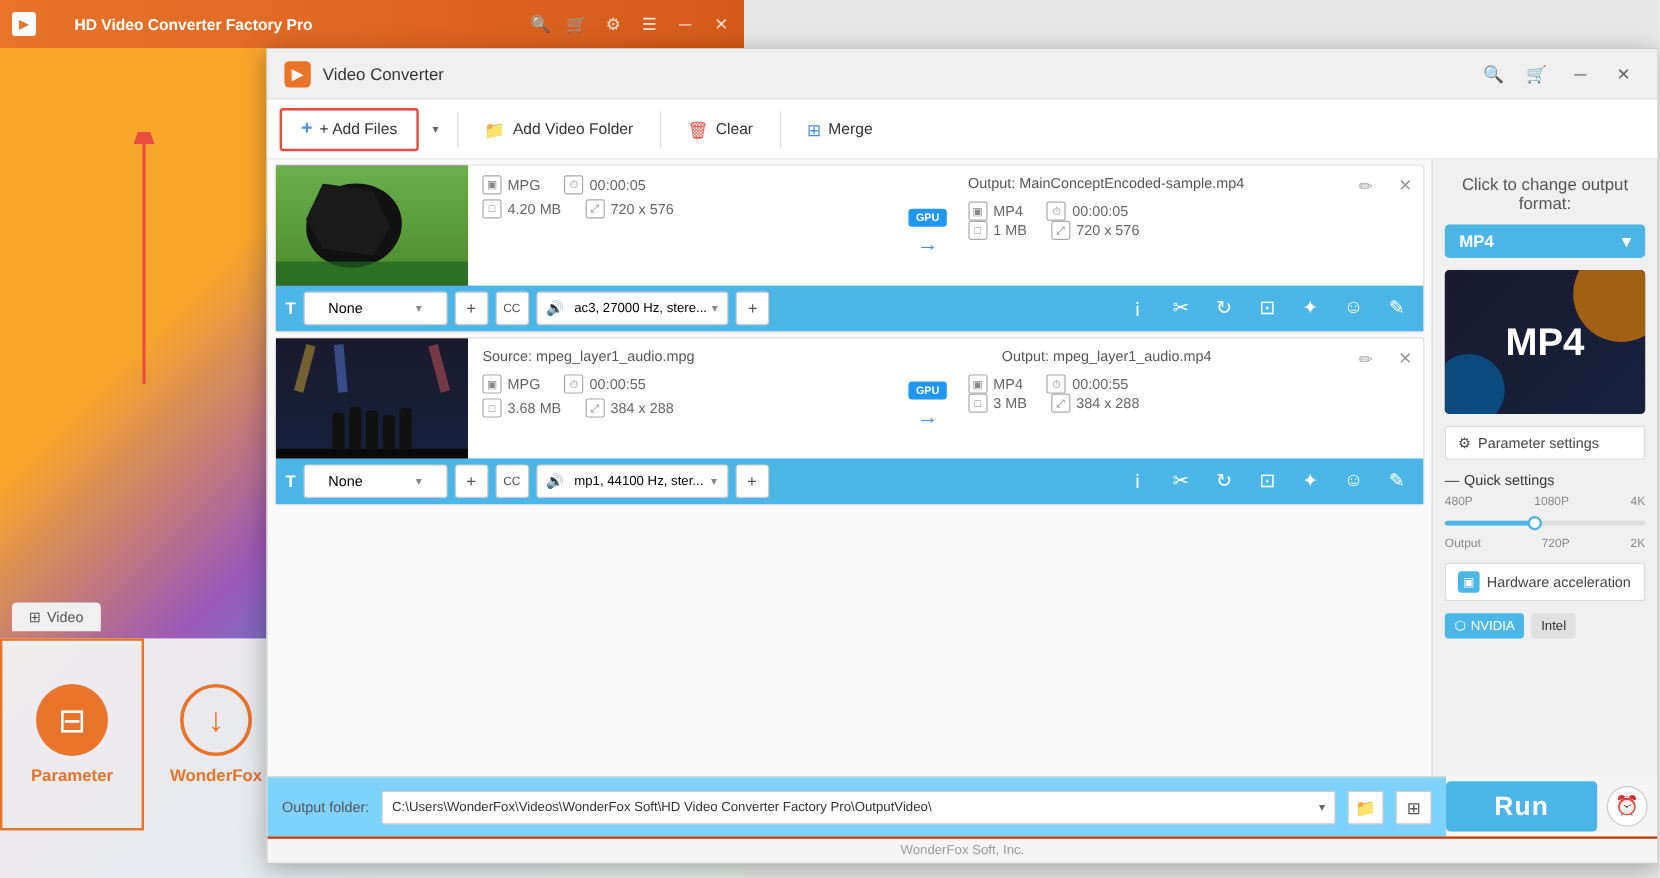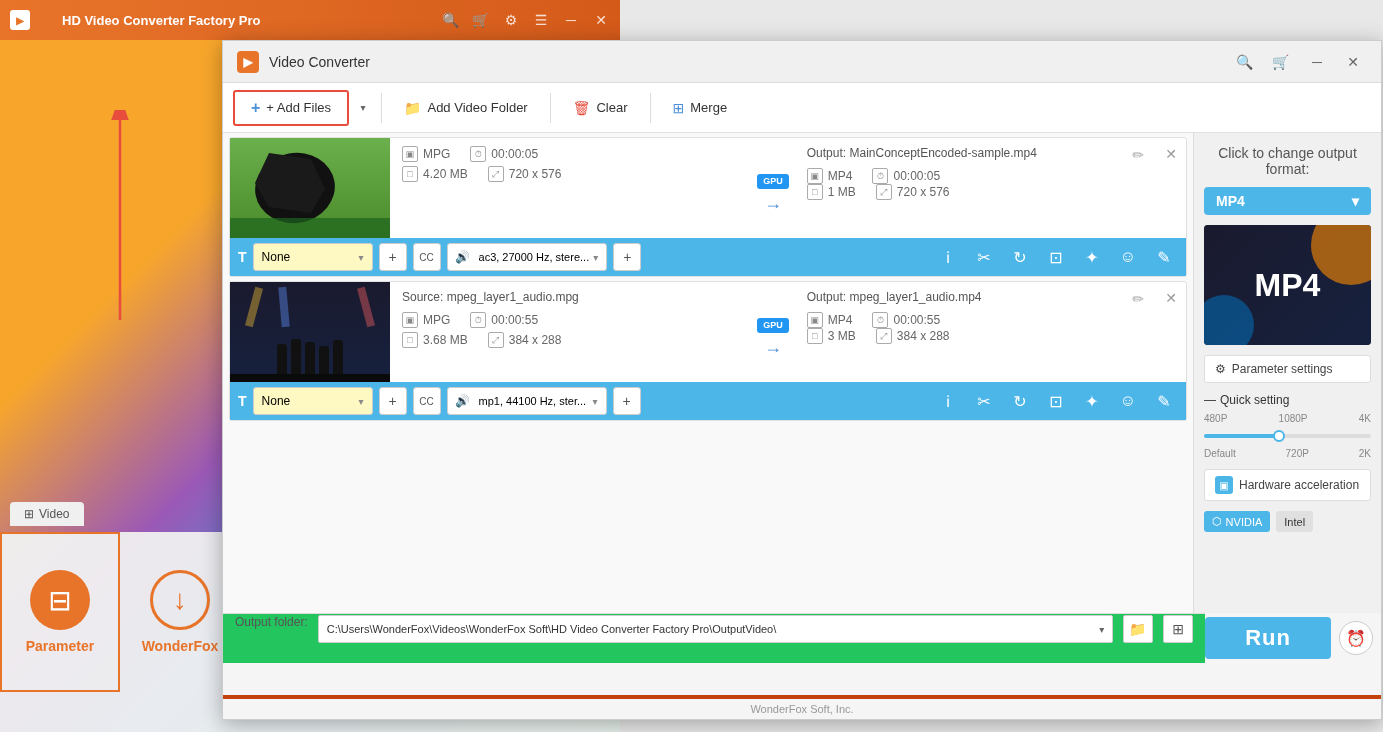--- a/index.html
+++ b/index.html
@@ -312,25 +312,25 @@
       height: 38px;
       display: flex;
       align-items: center;
       padding: 0 8px;
       gap: 6px;
     }
 
     .sub-text-select {
       display: flex;
       align-items: center;
-      background: #fef9c3;
+      background: #ffffff;
       border: 1px solid #ccc;
       border-radius: 3px;
       height: 28px;
-      padding: 0 8px;
+      padding: 0 20px;
       gap: 4px;
       font-size: 12px;
       min-width: 120px;
     }
 
     .sub-btn {
       width: 28px; height: 28px;
       background: white;
       border: 1px solid #ccc;
       border-radius: 3px;
@@ -550,24 +550,24 @@
       cursor: pointer;
     }
 
     .gpu-brand-btn.intel {
       background: #e0e0e0;
       color: #333;
     }
 
     
     .bottom-bar {
-      background: #22c55e;
+      background: #7dd3fc;
       height: 50px;
       display: flex;
-      align-items: flex-start;
+      align-items: center;
       padding: 1px 12px;
       border-top: 1px solid #ddd;
       gap: 10px;
       flex-shrink: 0;
     }
 
     .output-label {
       font-size: 12px;
       color: #555;
       flex-shrink: 0;
@@ -634,23 +634,22 @@
       cursor: pointer;
       font-size: 16px;
       color: #666;
     }
 
     .watermark {
       text-align: center;
       padding: 4px;
       font-size: 11px;
       color: #999;
-      border-top: 4px solid #c2410c;
+      border-top: 2px solid #c2410c;
       flex-shrink: 0;
-      margin-top: 32px;
     }
 
     .red-border {
       border: 2px solid #e74c3c !important;
     }
 
     .edit-icon {
       font-size: 14px; color: #aaa;
       cursor: pointer;
     }
@@ -891,21 +890,21 @@
           </div>
 
           <div style="display:flex;flex-direction:column;align-items:center;justify-content:center;padding:0 6px;gap:4px;">
             <div class="gpu-badge">
               <span style="font-size:9px;">GPU</span>
             </div>
             <div class="arrow-right-icon">→</div>
           </div>
 
           <div class="file-output">
-            <div style="display:flex;align-items:center;justify-content:space-between;margin-bottom:4px;">
+            <div style="display:flex;align-items:center;justify-content:space-between;margin-bottom:4px;margin-left:28px;">
               <div class="file-source">Output: mpeg_layer1_audio.mp4</div>
               <span class="edit-icon">✏</span>
             </div>
             <div class="file-meta-row">
               <div class="meta-item">
                 <div class="meta-icon">▣</div>
                 <span>MP4</span>
               </div>
               <div class="meta-item">
                 <div class="meta-icon">⏱</div>
@@ -970,36 +969,36 @@
       </div>
 
       <button class="settings-btn">
         <span>⚙</span>
         <span>Parameter settings</span>
       </button>
 
       <div class="quick-setting-section">
         <div class="quick-label">
           <span>—</span>
-          <span>Quick setting</span>
+          <span>Quick settings</span>
         </div>
 
         <div class="quality-labels">
           <span>480P</span>
           <span>1080P</span>
           <span>4K</span>
         </div>
 
         <div class="quality-slider">
           <div class="quality-slider-fill"></div>
           <div class="quality-slider-thumb"></div>
         </div>
 
         <div class="bottom-quality-labels">
-          <span>Default</span>
+          <span>Output</span>
           <span>720P</span>
           <span>2K</span>
         </div>
       </div>
 
       <button class="hw-accel-btn">
         <div class="hw-icon">▣</div>
         <span>Hardware acceleration</span>
       </button>
 

